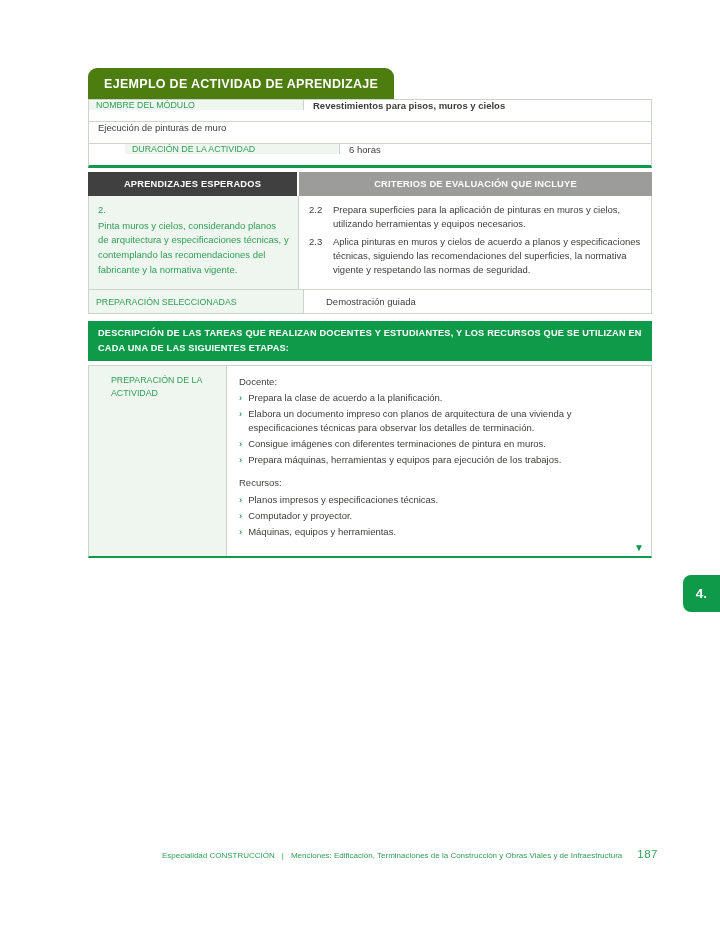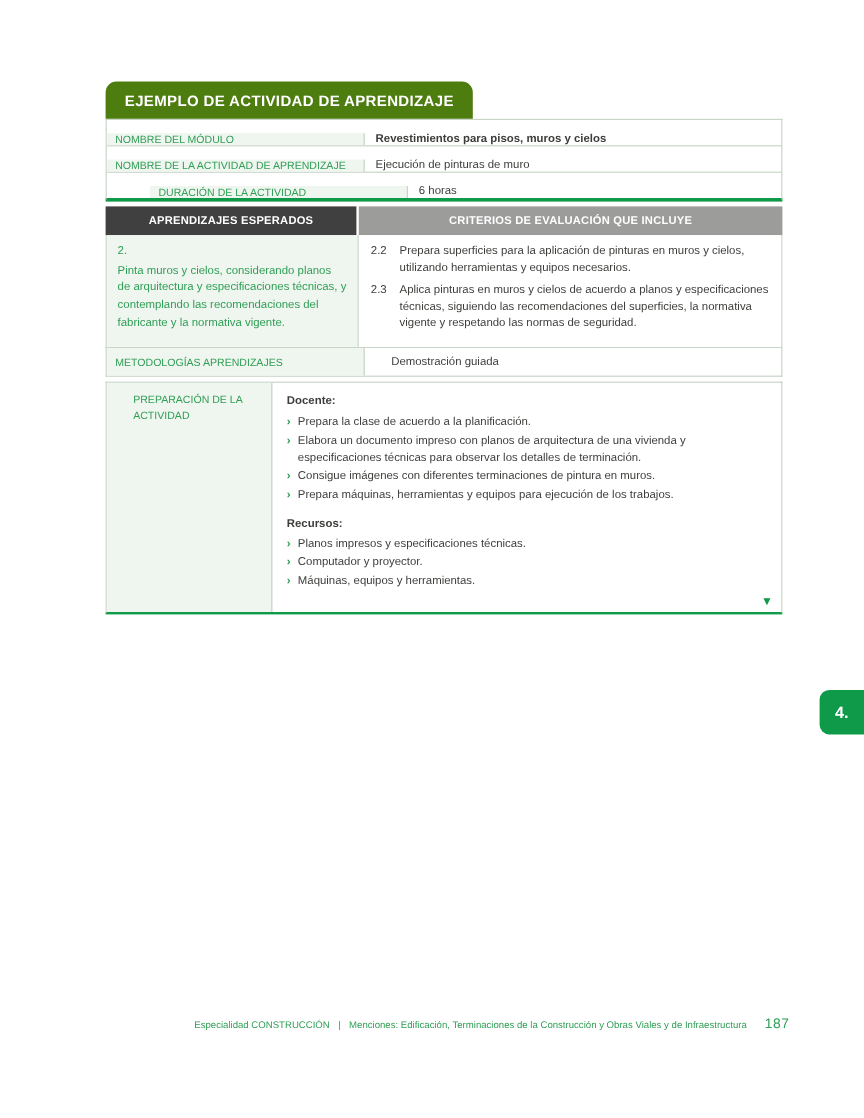--- a/index.html
+++ b/index.html
@@ -11,21 +11,21 @@
 
   
   .title-badge{
     display:inline-block;background:#4d7c0f;color:#fff;font-weight:bold;
     font-size:12.5px;letter-spacing:.3px;padding:9px 16px 8px;
     border-radius:9px 9px 0 0;
   }
 
   
   .info-table{border:1px solid #c9d5c9;border-bottom:3px solid #0f9a4a;}
-  .info-row{display:flex;align-items:flex-end;border-bottom:1px solid #c9d5c9;height:21px;}
+  .info-row{display:flex;align-items:flex-start;border-bottom:1px solid #c9d5c9;height:21px;}
   .info-row:last-child{border-bottom:none;padding-left:36px;}
   .info-label{
     width:200px;flex-shrink:0;background:#eff5ef;color:#2f9e55;font-size:8.8px;
     display:flex;align-items:center;padding:0 7px;border-right:1px solid #c9d5c9;
   }
   .info-value{flex:1;display:flex;align-items:center;font-size:9.5px;padding:0 9px;color:#3d3d3b;}
   .info-row.v-bold .info-value{font-weight:bold;}
 
   
   .ae-table{margin-top:4px;}
@@ -58,21 +58,21 @@
     font-size:9.2px;line-height:1.6;padding:5px 10px;letter-spacing:.2px;
   }
 
   
   .prep{display:flex;border:1px solid #c9d5c9;border-bottom:2px solid #0f9a4a;margin-top:4px;position:relative;}
   .prep-label{
     width:93px;flex-shrink:0;background:#eff5ef;color:#2f9e55;font-size:8.8px;
     line-height:1.5;padding:8px 22px;border-right:1px solid #c9d5c9;
   }
   .prep-content{flex:1;padding:6px 12px 16px;font-size:9.5px;line-height:1.45;}
-  .p-head{font-weight:bold;margin:3px 0 3px;}
+  .p-head{font-weight:normal;margin:3px 0 3px;}
   .p-item{display:flex;margin:2px 0;}
   .chev{color:#2f9e55;font-weight:bold;margin-right:6px;flex-shrink:0;}
   .recursos-block{margin-top:10px;}
   .cont-arrow{position:absolute;right:7px;bottom:3px;color:#0f9a4a;font-size:10px;line-height:1;}
 
   
   .side-tab{
     position:absolute;right:0;top:575px;width:37px;height:37px;background:#0f9a4a;
     color:#fff;font-weight:bold;font-size:13.5px;border-radius:8px 0 0 8px;
     display:flex;align-items:center;justify-content:center;
@@ -91,21 +91,20 @@
 <div class="content">
 
   <div class="title-badge">EJEMPLO DE ACTIVIDAD DE APRENDIZAJE</div>
 
   <div class="info-table">
     <div class="info-row v-bold">
       <div class="info-label">NOMBRE DEL MÓDULO</div>
       <div class="info-value">Revestimientos para pisos, muros y cielos</div>
     </div>
     <div class="info-row">
-      <div class="info-label">NOMBRE DE LA ACTIVIDAD DE APRENDIZAJE</div>
       <div class="info-value">Ejecución de pinturas de muro</div>
     </div>
     <div class="info-row">
       <div class="info-label">DURACIÓN DE LA ACTIVIDAD</div>
       <div class="info-value">6 horas</div>
     </div>
   </div>
 
   <div class="ae-table">
     <div class="ae-headers">
@@ -122,25 +121,26 @@
           <span class="crit-num">2.2</span>
           <span>Prepara superficies para la aplicación de pinturas en muros y cielos, utilizando herramientas y equipos necesarios.</span>
         </div>
         <div class="crit">
           <span class="crit-num">2.3</span>
           <span>Aplica pinturas en muros y cielos de acuerdo a planos y especificaciones técnicas, siguiendo las recomendaciones del superficies, la normativa vigente y respetando las normas de seguridad.</span>
         </div>
       </div>
     </div>
     <div class="meth-row">
-      <div class="meth-label">METODOLOGÍAS APRENDIZAJES</div>
+      <div class="meth-label">PREPARACIÓN SELECCIONADAS</div>
       <div class="meth-value">Demostración guiada</div>
     </div>
   </div>
 
+  <div class="banner">DESCRIPCIÓN DE LAS TAREAS QUE REALIZAN DOCENTES Y ESTUDIANTES, Y LOS RECURSOS QUE SE UTILIZAN EN CADA UNA DE LAS SIGUIENTES ETAPAS:</div>
 
   <div class="prep">
     <div class="prep-label">PREPARACIÓN DE LA ACTIVIDAD</div>
     <div class="prep-content">
       <div class="p-head">Docente:</div>
       <div>
         <div class="p-item">
           <span class="chev">›</span>
           <span>Prepara la clase de acuerdo a la planificación.</span>
         </div>

